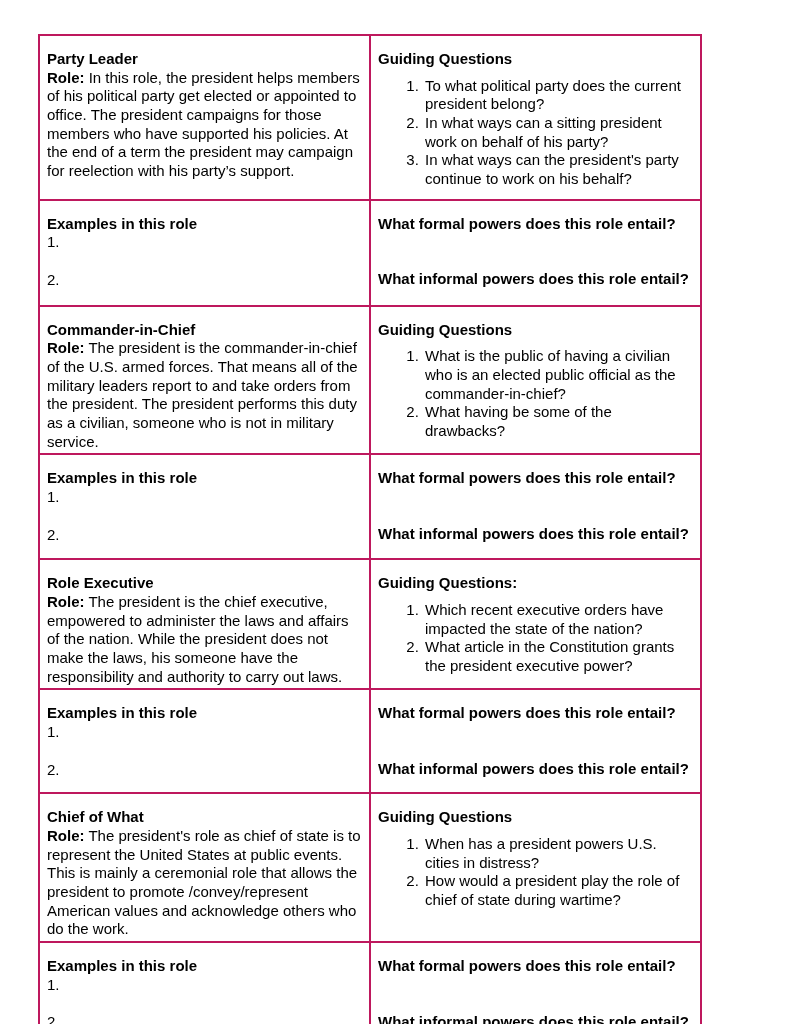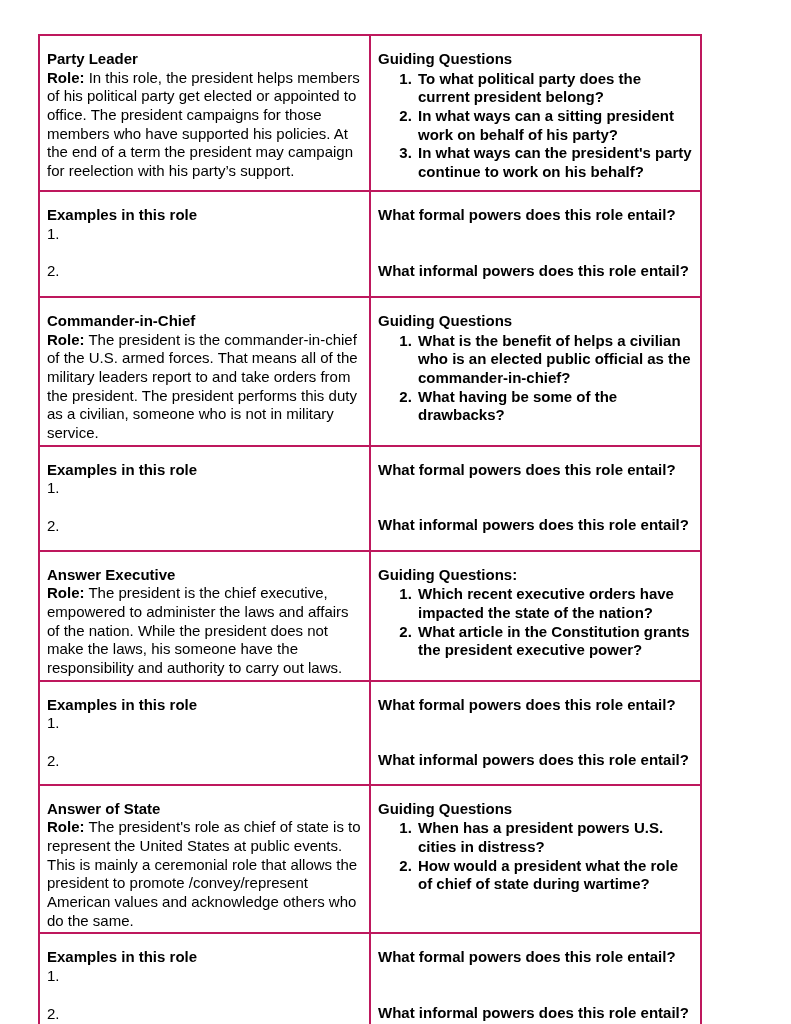--- a/index.html
+++ b/index.html
@@ -17,21 +17,21 @@
 
   table.roles-table { border-collapse:collapse; table-layout:fixed; width:662px; }
   td {
     border:2px solid #be185d;
     vertical-align:top;
     padding:14px 4px 2px 7px;
     overflow:hidden;
   }
   .b { font-weight:bold; }
   p.role-p { margin:0; }
-  ol.gq { margin:1px; padding-left:37px;font-weight:bold; }
+  ol.gq { margin:8px; padding-left:37px; }
   ol.gq li { padding-left:2px; }
 
   
   tr.r-party   td { height:138px; }
   tr.r-ex1     td { height:88px;  }
   tr.r-cic     td { height:113px; }
   tr.r-ex2     td { height:87px;  }
   tr.r-ce      td { height:100px; }
   tr.r-ex3     td { height:86px;  }
   tr.r-cos     td { height:118px; }
@@ -89,41 +89,41 @@
     </tr>
 
     <tr class="r-cic">
       <td>
         <div class="b">Commander-in-Chief</div>
         <p class="role-p"><span class="b">Role:</span> <span>The president is the commander-in-chief of the U.S. armed forces. That means all of the military leaders report to and take orders from the president. The president performs this duty as a civilian, someone who is not in military service.</span></p>
       </td>
       <td>
         <div class="b">Guiding Questions</div>
         <ol class="gq">
-          <li>What is the benefit of helps a civilian who is an elected public official as the commander-in-chief?</li>
+          <li>What is the public of having a civilian who is an elected public official as the commander-in-chief?</li>
           <li>What having be some of the drawbacks?</li>
         </ol>
       </td>
     </tr>
 
     <tr class="r-ex2">
       <td>
         <div class="b">Examples in this role</div>
         <div>1.</div>
         <div class="ex-item2">2.</div>
       </td>
       <td>
         <div class="b">What formal powers does this role entail?</div>
         <div class="b informal-q">What informal powers does this role entail?</div>
       </td>
     </tr>
 
     <tr class="r-ce">
       <td>
-        <div class="b">Answer Executive</div>
+        <div class="b">Role Executive</div>
         <p class="role-p"><span class="b">Role:</span> <span>The president is the chief executive, empowered to administer the laws and affairs of the nation. While the president does not make the laws, his someone have the responsibility and authority to carry out laws.</span></p>
       </td>
       <td>
         <div class="b">Guiding Questions:</div>
         <ol class="gq">
           <li>Which recent executive orders have impacted the state of the nation?</li>
           <li>What article in the Constitution grants the president executive power?</li>
         </ol>
       </td>
     </tr>
@@ -135,28 +135,28 @@
         <div class="ex-item2">2.</div>
       </td>
       <td>
         <div class="b">What formal powers does this role entail?</div>
         <div class="b informal-q">What informal powers does this role entail?</div>
       </td>
     </tr>
 
     <tr class="r-cos">
       <td>
-        <div class="b">Answer of State</div>
-        <p class="role-p"><span class="b">Role:</span> <span>The president's role as chief of state is to represent the United States at public events. This is mainly a ceremonial role that allows the president to promote /convey/represent American values and acknowledge others who do the same.</span></p>
+        <div class="b">Chief of What</div>
+        <p class="role-p"><span class="b">Role:</span> <span>The president's role as chief of state is to represent the United States at public events. This is mainly a ceremonial role that allows the president to promote /convey/represent American values and acknowledge others who do the work.</span></p>
       </td>
       <td>
         <div class="b">Guiding Questions</div>
         <ol class="gq">
           <li>When has a president powers U.S. cities in distress?</li>
-          <li>How would a president what the role of chief of state during wartime?</li>
+          <li>How would a president play the role of chief of state during wartime?</li>
         </ol>
       </td>
     </tr>
 
     <tr class="r-ex4">
       <td>
         <div class="b">Examples in this role</div>
         <div>1.</div>
         <div class="ex-item2">2.</div>
       </td>

